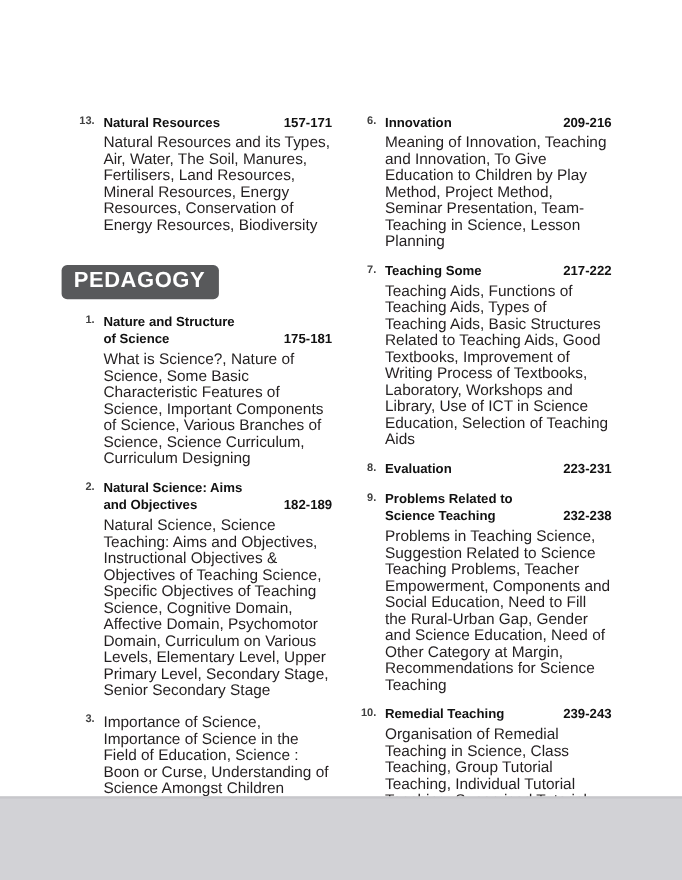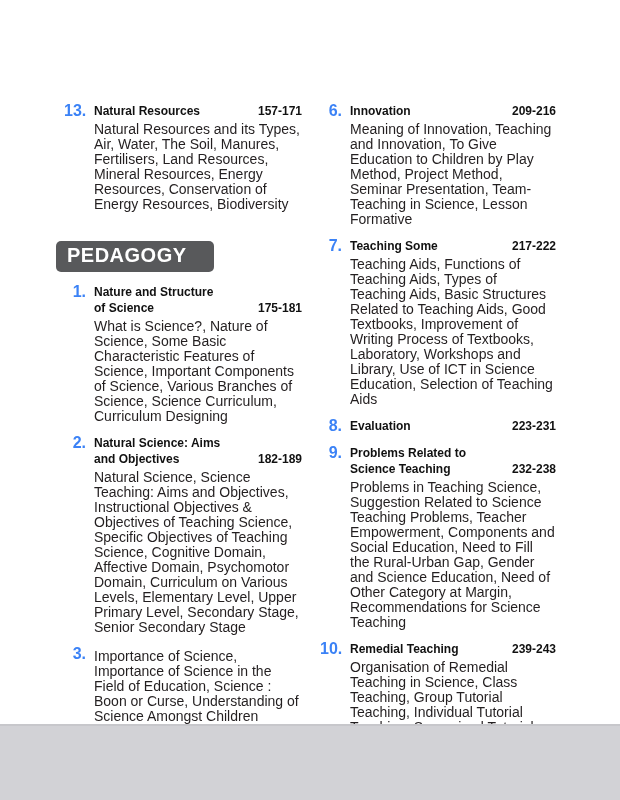--- a/index.html
+++ b/index.html
@@ -21,44 +21,44 @@
   }
   .col { width: 238px; }
   .col.right { width: 236px; }
 
   .entry { display: flex; margin-bottom: 11px; }
   .entry .num {
     width: 22px; min-width: 22px;
     padding-right: 8px;
     text-align: right;
     font-weight: bold;
-    font-size: 16px;
+    font-size: 10px;
     line-height: 16px;
-    color: #3b82f6;
+    color: #404040;
   }
   .entry .body { flex: 1; min-width: 0; }
   .head { font-weight: bold; font-size: 12px; line-height: 16px; color: #111111; }
   .title-line { white-space: nowrap; }
   .title-line.last {
     display: flex;
     justify-content: space-between;
     gap: 3px;
   }
   .pages { white-space: nowrap; }
   .desc {
     margin-top: 3px;
     font-size: 14px;
     line-height: 15px;
     color: #231f20;
   }
 
   .badge {
     display: inline-block;
     margin: 18px 0 12px -8px;
-    padding: 3px 27px 5px 11px;
+    padding: 3px 12px 5px 11px;
     background: #58595b;
     color: #ffffff;
     font-weight: bold;
     font-size: 20px;
     letter-spacing: 0.5px;
     border-radius: 5px;
   }
 
   .bullets { margin-top: 16px; }
   .bullet-entry { display: flex; margin-bottom: 10px; }
@@ -154,21 +154,21 @@
       <div id="right-entries">
   <div class="entry">
     <div class="num">6.</div>
     <div class="body">
       <div class="head">
                 <div class="title-line last">
                   <span>Innovation</span>
                   <span class="pages">209-216</span>
                 </div>
               </div>
-      <div class="desc">Meaning of Innovation, Teaching and Innovation, To Give Education to Children by Play Method, Project Method, Seminar Presentation,  Team-Teaching in Science, Lesson Formative</div>
+      <div class="desc">Meaning of Innovation, Teaching and Innovation, To Give Education to Children by Play Method, Project Method, Seminar Presentation,  Team-Teaching in Science, Lesson Planning</div>
     </div>
   </div>
 
   <div class="entry">
     <div class="num">7.</div>
     <div class="body">
       <div class="head">
                 <div class="title-line last">
                   <span>Teaching Some</span>
                   <span class="pages">217-222</span>

